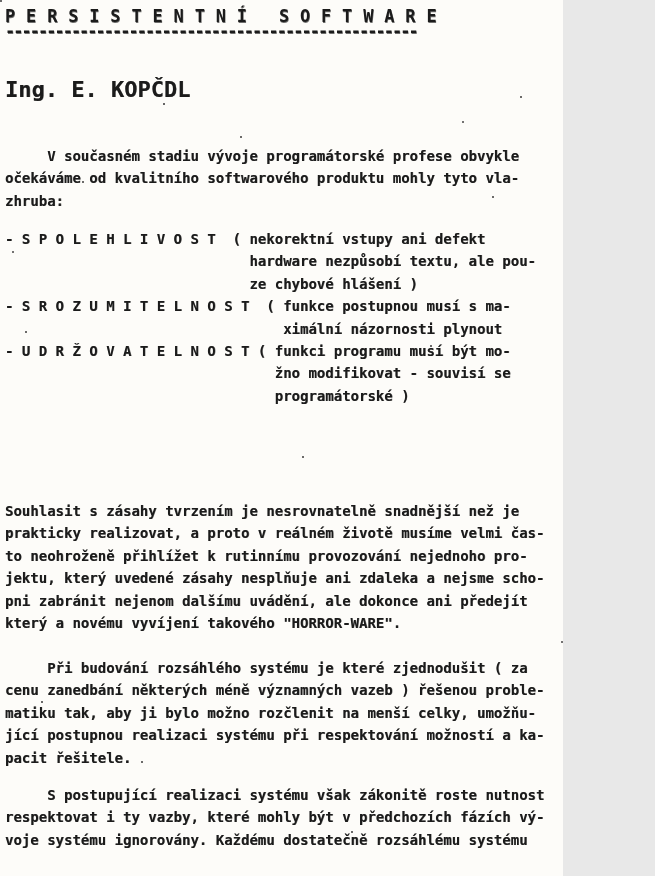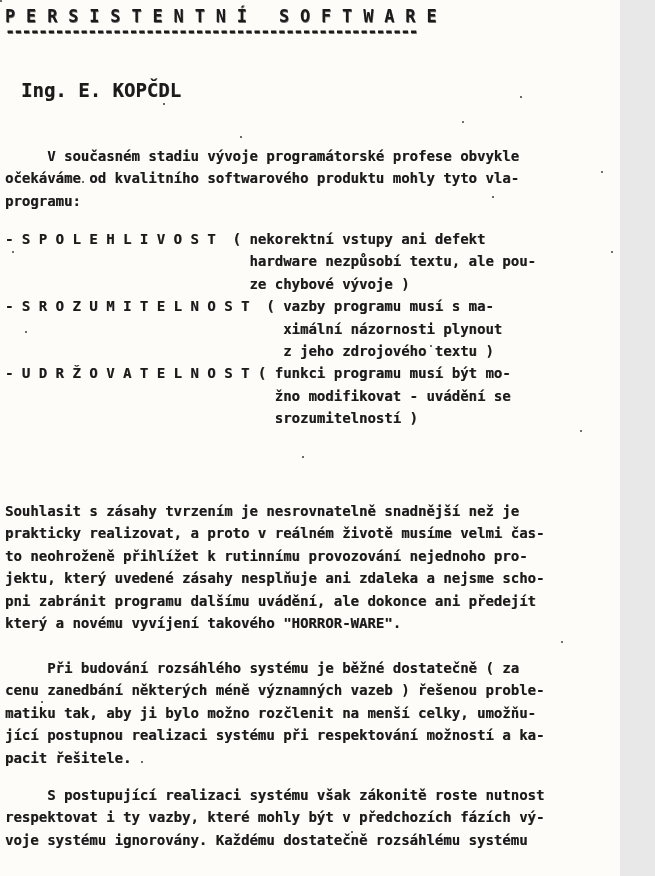--- a/index.html
+++ b/index.html
@@ -2,21 +2,21 @@
 <html><head>
 <meta charset="utf-8">
 <style>
   html, body {
     margin: 0;
     padding: 0;
     background: #e8e8e8;
   }
   .page {
     position: relative;
-    width: 620px;
+    width: 563px;
     height: 876px;
     background: #fdfcf9;
     overflow: hidden;
     font-family: "DejaVu Sans Mono", monospace;
     font-weight: 700;
     color: #1b1b1b;
   }
   
   .page::after {
     content: "";
@@ -56,69 +56,67 @@
   .title-underline {
     white-space: pre;
     font-size: 17px;
     line-height: 14px;
     letter-spacing: -2px;
     margin-top: -2px;
     text-shadow: 0.5px 0.5px 0 rgba(15,15,15,0.6);
   }
   .author-line {
     white-space: pre;
-    font-size: 19px;
+    font-size: 22px;
     line-height: 22px;
     text-shadow: 0.4px 0.4px 0 rgba(25,25,25,0.55);
-    margin-left: 16px;
   }
 </style>
 </head>
 <body>
 
 <div class="page">
 
   <div class="block" style="top:6px">
     <div class="title-line">P E R S I S T E N T N Í   S O F T W A R E</div>
     <div class="title-underline">--------------------------------------------------</div>
   </div>
 
   <div class="block" style="top:79px">
     <div class="author-line">Ing. E. KOPČDL</div>
   </div>
 
   <div class="block" style="top:145px">
       <div class="ln">     V současném stadiu vývoje programátorské profese obvykle</div>
       <div class="ln">očekáváme od kvalitního softwarového produktu mohly tyto vla-</div>
-      <div class="ln">programu:</div>
+      <div class="ln">zhruba:</div>
     </div>
 
   <div class="block" style="top:228px">
       <div class="ln">- S P O L E H L I V O S T  ( nekorektní vstupy ani defekt</div>
       <div class="ln">                             hardware nezpůsobí textu, ale pou-</div>
-      <div class="ln">                             ze chybové vývoje )</div>
-      <div class="ln">- S R O Z U M I T E L N O S T  ( vazby programu musí s ma-</div>
+      <div class="ln">                             ze chybové hlášení )</div>
+      <div class="ln">- S R O Z U M I T E L N O S T  ( funkce postupnou musí s ma-</div>
       <div class="ln">                                 ximální názornosti plynout</div>
-      <div class="ln">                                 z jeho zdrojového textu )</div>
       <div class="ln">- U D R Ž O V A T E L N O S T ( funkci programu musí být mo-</div>
-      <div class="ln">                                žno modifikovat - uvádění se</div>
-      <div class="ln">                                srozumitelností )</div>
+      <div class="ln">                                žno modifikovat - souvisí se</div>
+      <div class="ln">                                programátorské )</div>
     </div>
 
   <div class="block" style="top:500px">
       <div class="ln">Souhlasit s zásahy tvrzením je nesrovnatelně snadnější než je</div>
       <div class="ln">prakticky realizovat, a proto v reálném životě musíme velmi čas-</div>
       <div class="ln">to neohroženě přihlížet k rutinnímu provozování nejednoho pro-</div>
       <div class="ln">jektu, který uvedené zásahy nesplňuje ani zdaleka a nejsme scho-</div>
-      <div class="ln">pni zabránit programu dalšímu uvádění, ale dokonce ani předejít</div>
+      <div class="ln">pni zabránit nejenom dalšímu uvádění, ale dokonce ani předejít</div>
       <div class="ln">který a novému vyvíjení takového "HORROR-WARE".</div>
     </div>
 
   <div class="block" style="top:657px">
-      <div class="ln">     Při budování rozsáhlého systému je běžné dostatečně ( za</div>
+      <div class="ln">     Při budování rozsáhlého systému je které zjednodušit ( za</div>
       <div class="ln">cenu zanedbání některých méně významných vazeb ) řešenou proble-</div>
       <div class="ln">matiku tak, aby ji bylo možno rozčlenit na menší celky, umožňu-</div>
       <div class="ln">jící postupnou realizaci systému při respektování možností a ka-</div>
       <div class="ln">pacit řešitele.</div>
     </div>
 
   <div class="block" style="top:784px">
       <div class="ln">     S postupující realizaci systému však zákonitě roste nutnost</div>
       <div class="ln">respektovat i ty vazby, které mohly být v předchozích fázích vý-</div>
       <div class="ln">voje systému ignorovány. Každému dostatečně rozsáhlému systému</div>

